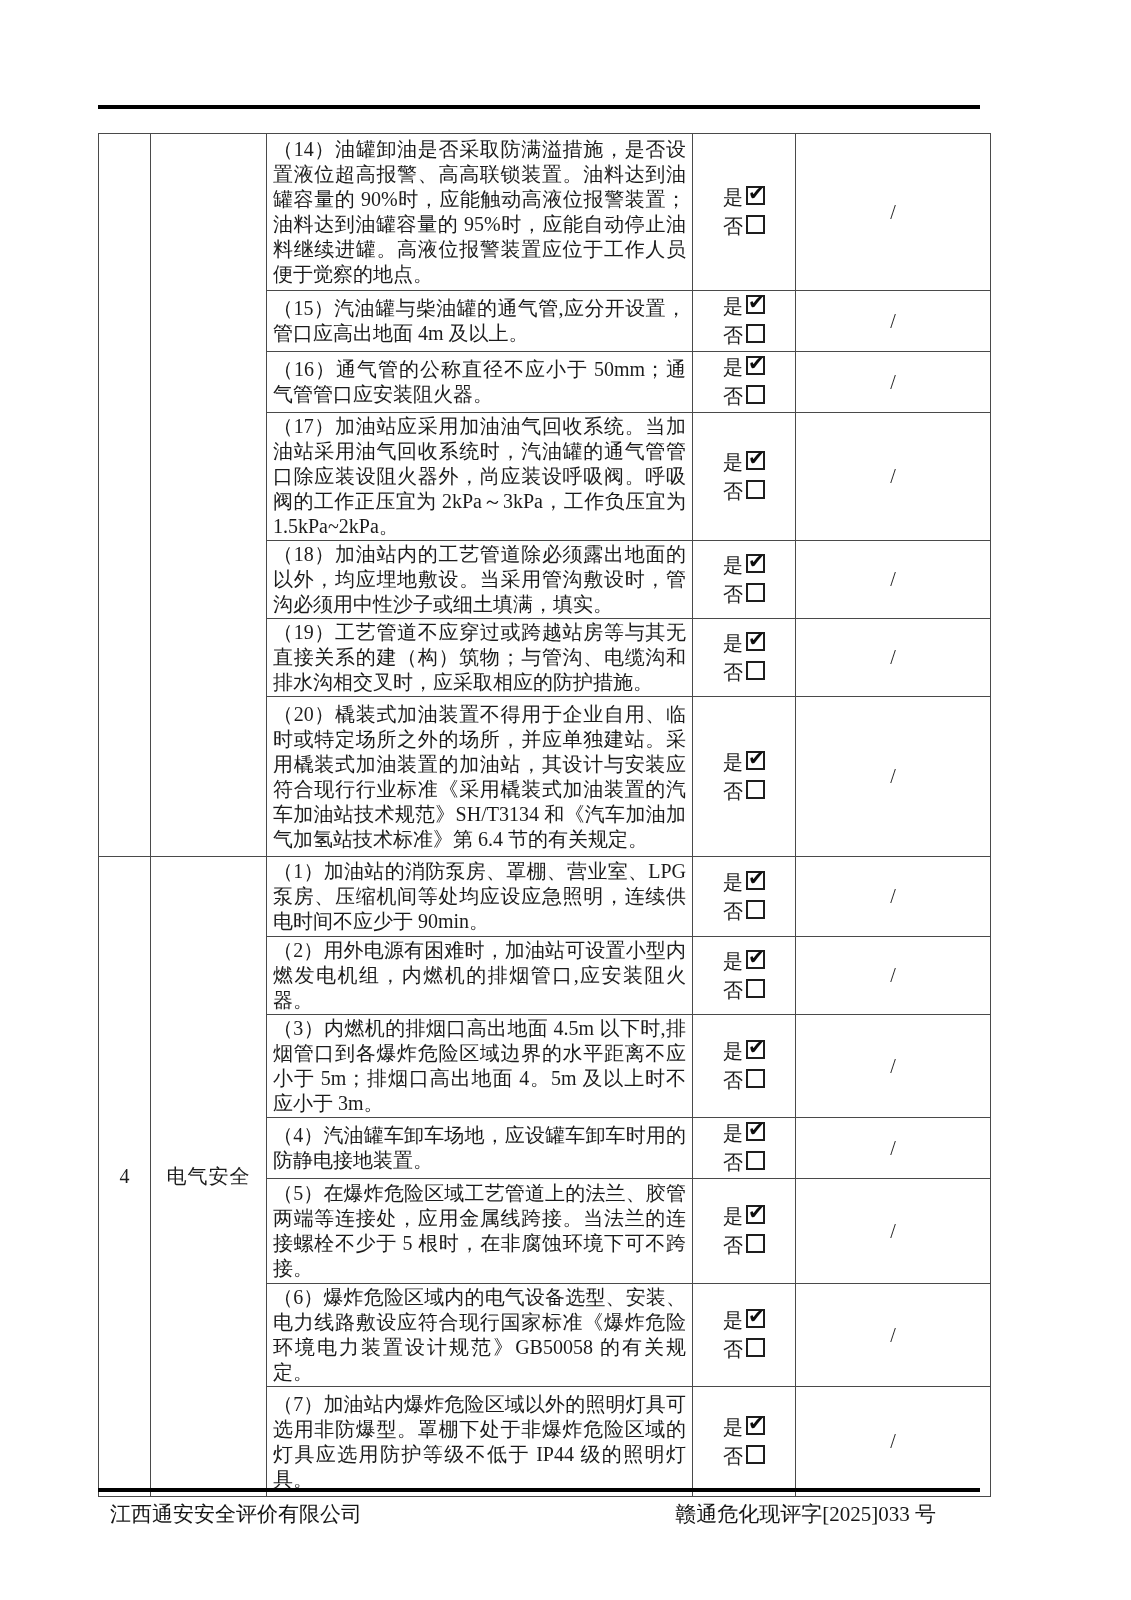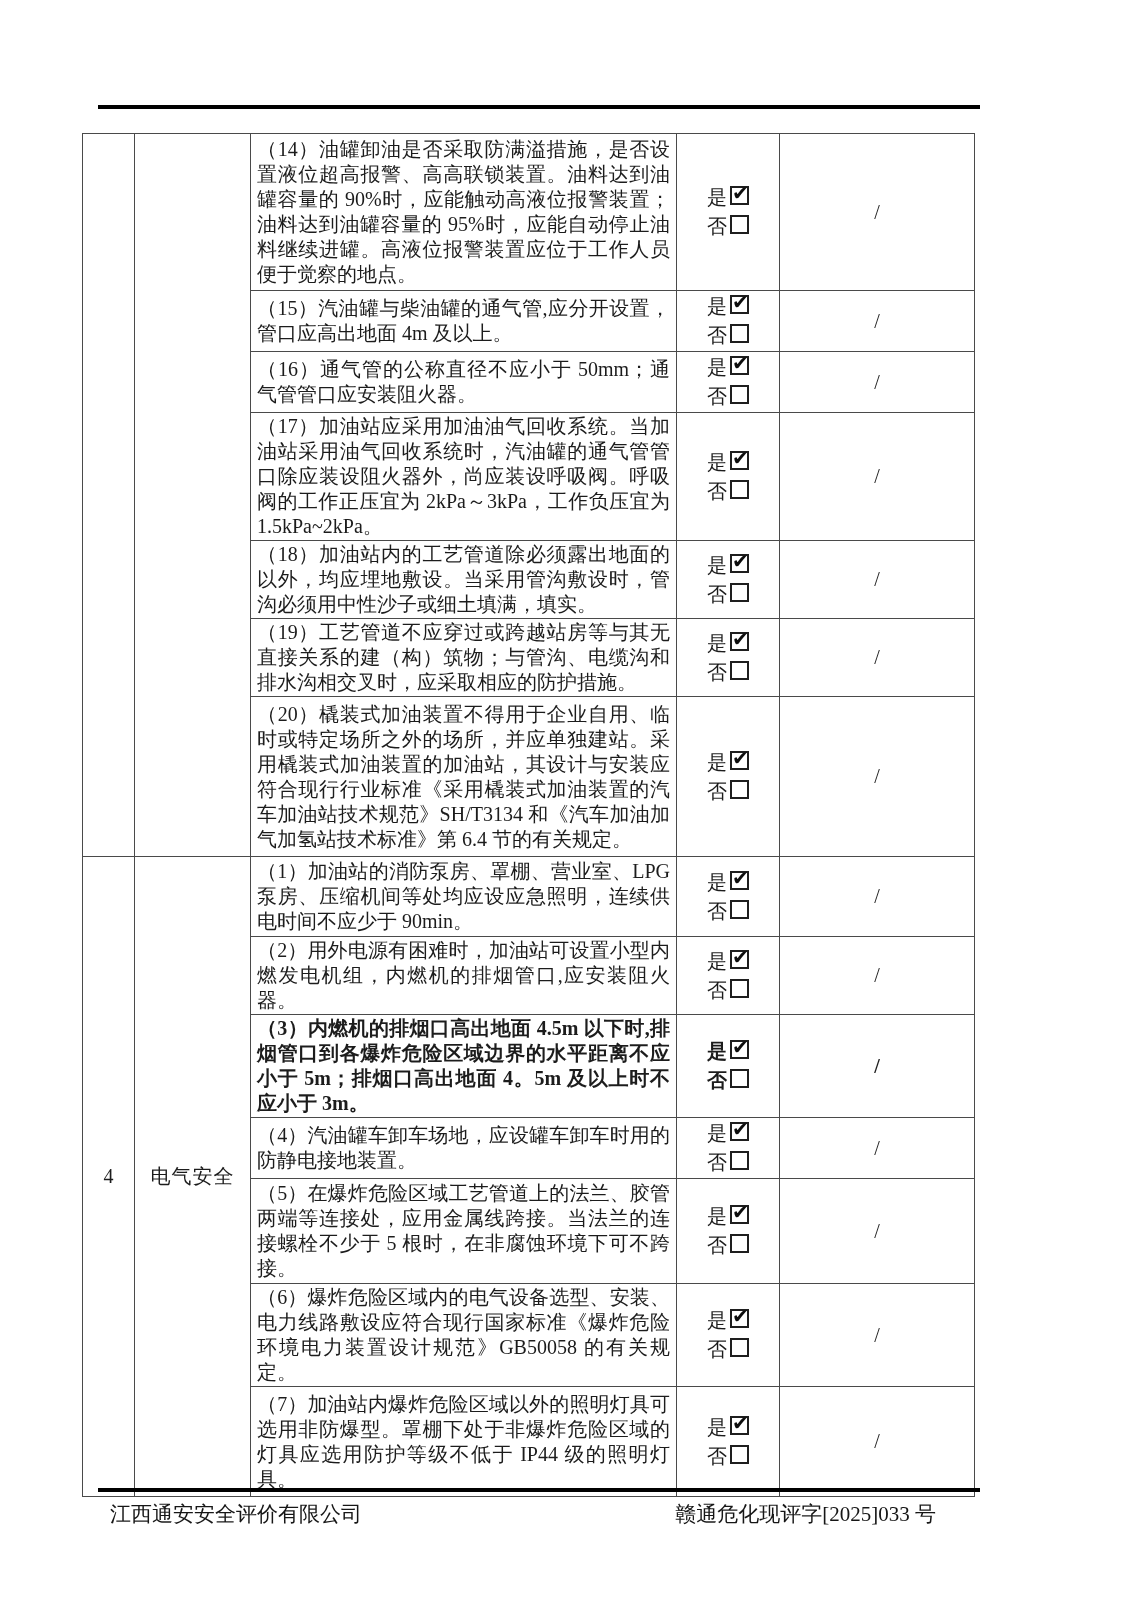--- a/index.html
+++ b/index.html
@@ -13,21 +13,21 @@
   }
   .doc-title{
     position:absolute;top:76px;left:98px;width:882px;
     text-align:center;font-size:22px;letter-spacing:1px;color:#161616;
     white-space:nowrap;
   }
   .header-rule{
     position:absolute;top:105px;left:98px;width:882px;height:4px;background:#000;
   }
   table.checklist{
-    position:absolute;top:133px;left:82px;width:892px;
+    position:absolute;top:133px;left:98px;width:892px;
     border-collapse:collapse;table-layout:fixed;
   }
   table.checklist td{
     border:1px solid #4a4a4a;
     padding:1px 6px;
     font-size:20px;line-height:25px;
     vertical-align:middle;
     color:#1c1c1c;
   }
   td.col-no{text-align:center;font-size:20px;}
@@ -147,21 +147,21 @@
           <td class="col-result">/</td>
         </tr>
         <tr style="height: 78px;">
           <td class="col-text">（2）用外电源有困难时，加油站可设置小型内燃发电机组，内燃机的排烟管口,应安装阻火器。</td>
           <td class="col-yesno">
             <div class="opt"><span>是</span><span class="cb checked"></span></div>
             <div class="opt"><span>否</span><span class="cb"></span></div>
           </td>
           <td class="col-result">/</td>
         </tr>
-        <tr style="height: 97px; font-weight: bold;">
+        <tr style="height: 97px;">
           <td class="col-text">（3）内燃机的排烟口高出地面 4.5m 以下时,排烟管口到各爆炸危险区域边界的水平距离不应小于 5m；排烟口高出地面 4。5m 及以上时不应小于 3m。</td>
           <td class="col-yesno">
             <div class="opt"><span>是</span><span class="cb checked"></span></div>
             <div class="opt"><span>否</span><span class="cb"></span></div>
           </td>
           <td class="col-result">/</td>
         </tr>
         <tr style="height: 54px;">
           <td class="col-text">（4）汽油罐车卸车场地，应设罐车卸车时用的防静电接地装置。</td>
           <td class="col-yesno">

